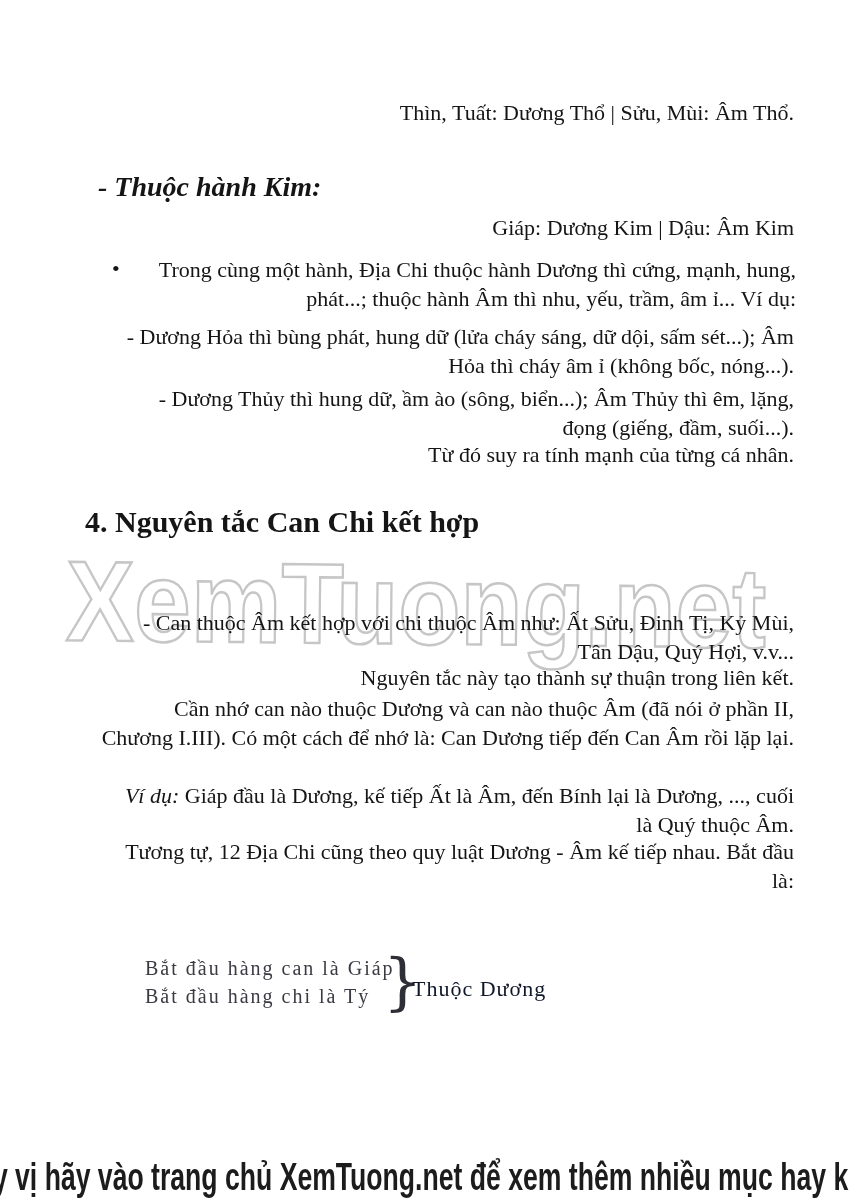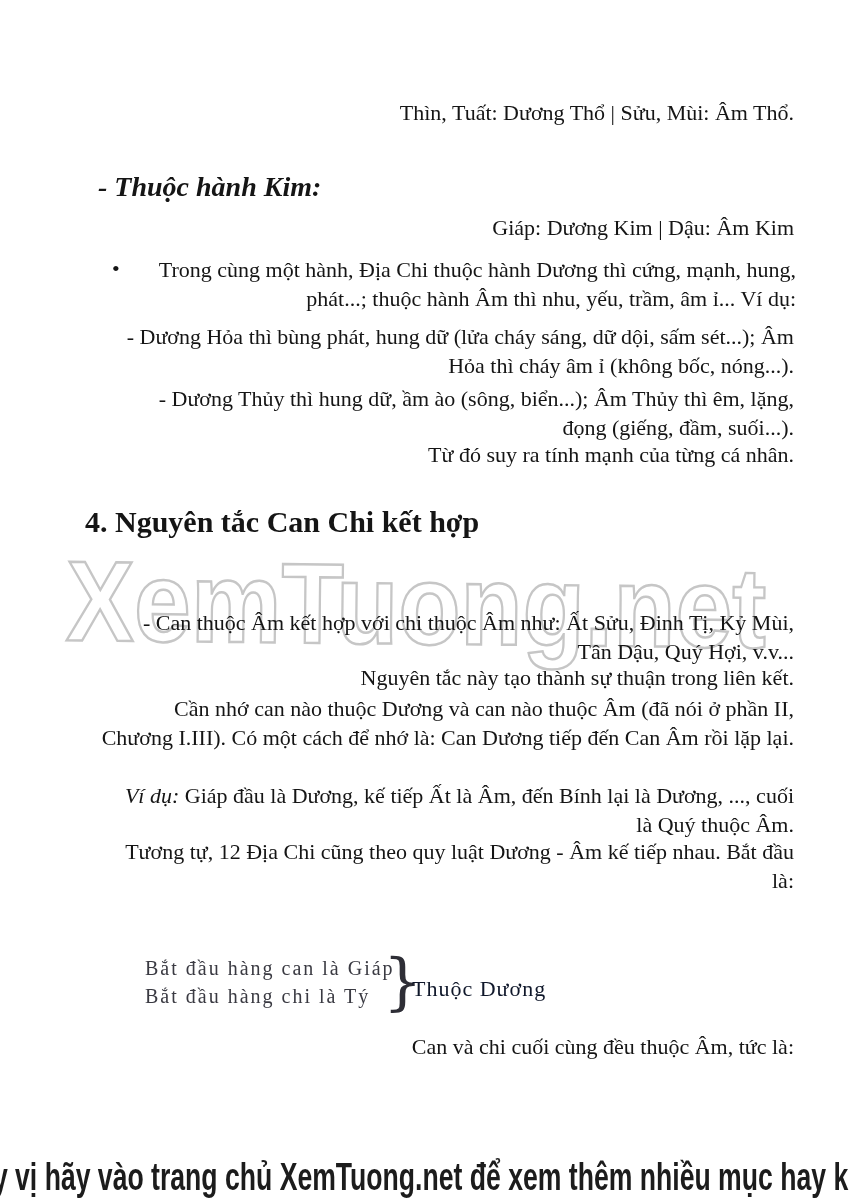--- a/index.html
+++ b/index.html
@@ -168,18 +168,17 @@
     <p class="para indent" style="top:837px">Tương tự, 12 Địa Chi cũng theo quy luật Dương - Âm kế tiếp nhau. Bắt đầu là:</p>
 
 
     <div>
       <p class="diagram-line" style="top:956px">Bắt đầu hàng can là Giáp</p>
       <p class="diagram-line" style="top:984px">Bắt đầu hàng chi là Tý</p>
       <span class="diagram-brace">}</span>
       <p class="diagram-label">Thuộc Dương</p>
     </div>
 
-    <p class="para indent" style="top:1032px">Can và chi cuối cùng đều thuộc Âm, tức là:</p>
 
     <p class="footer-line">Qúy vị hãy vào trang chủ XemTuong.net để xem thêm nhiều mục hay khác</p>
 
   </div>
 </div>
 
 </body></html>

